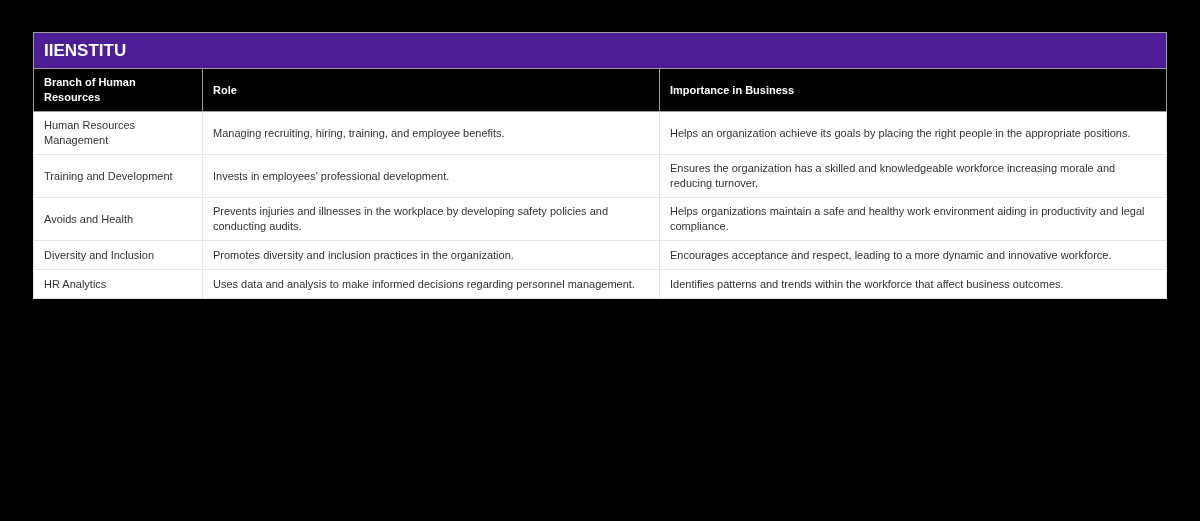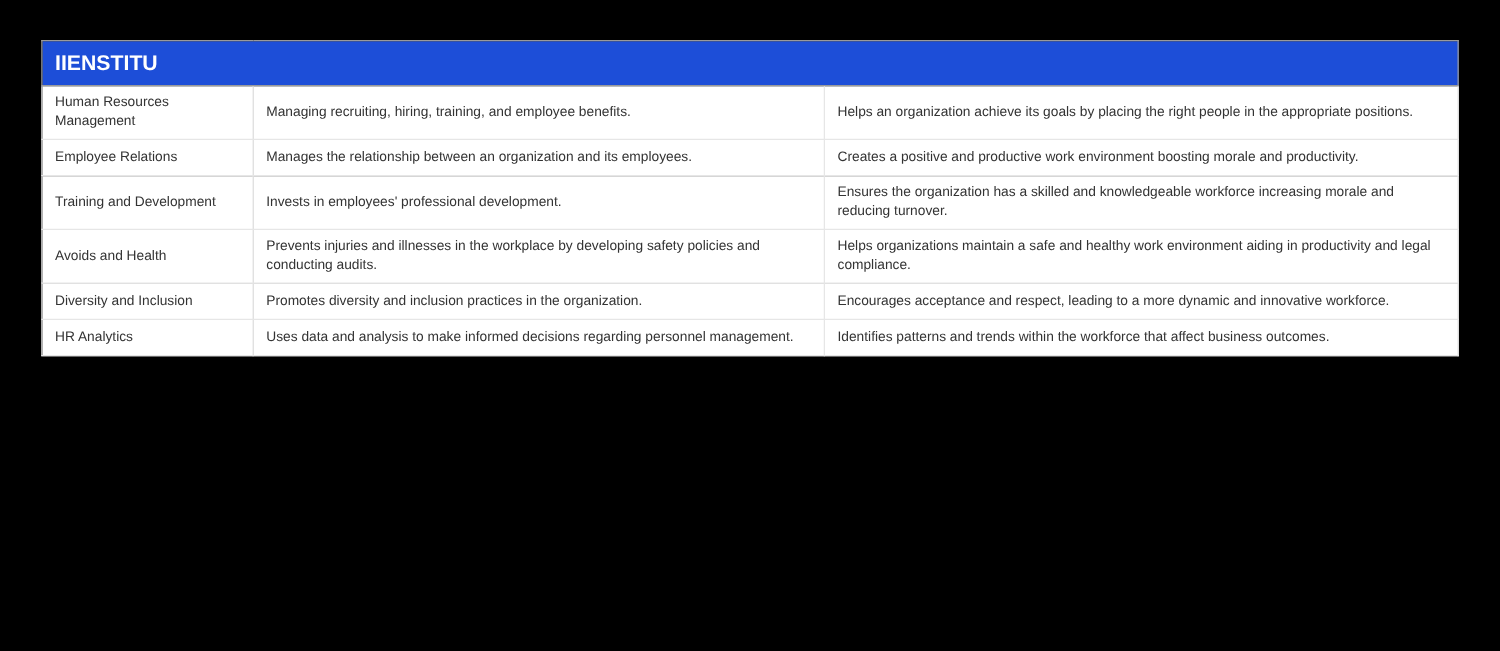--- a/index.html
+++ b/index.html
@@ -10,21 +10,21 @@
     .tbl-wrap {
       position: absolute; left: 33px; top: 32px; width: 1133px;
     }
     table {
       border-collapse: collapse; width: 1133px; table-layout: fixed;
     }
     th, td {
       border: 1px solid #e6e6e6; padding: 0 10px; vertical-align: middle; text-align: left;
     }
     .title-cell {
-      background: #1d4ed8; color: #fff; font-weight: bold; font-size: 17px; height: 35px;
+      background: #4c1d95; color: #fff; font-weight: bold; font-size: 17px; height: 35px;
       border: 1.5px solid #9a9a9a; padding-left: 10px;
     }
     .head-cell {
       background: #000; color: #fff; font-weight: bold; font-size: 11px; line-height: 15px;
       height: 42px; border: 1px solid #9a9a9a;
     }
     td {
       background: #fff; color: #333333; font-size: 11px; line-height: 15px;
     }
     tr.tall td { height: 42px; }
@@ -40,31 +40,31 @@
   <table>
     <colgroup>
         <col class="c1">
         <col class="c2">
         <col class="c3">
       </colgroup>
     <thead>
       <tr>
         <th class="title-cell" colspan="3">IIENSTITU</th>
       </tr>
+      <tr>
+        <th class="head-cell">Branch of Human Resources</th>
+        <th class="head-cell">Role</th>
+        <th class="head-cell">Importance in Business</th>
+      </tr>
     </thead>
     <tbody>
       <tr class="tall">
         <td>Human Resources Management</td>
         <td>Managing recruiting, hiring, training, and employee benefits.</td>
         <td>Helps an organization achieve its goals by placing the right people in the appropriate positions.</td>
-      </tr>
-      <tr class="short">
-        <td>Employee Relations</td>
-        <td>Manages the relationship between an organization and its employees.</td>
-        <td>Creates a positive and productive work environment boosting morale and productivity.</td>
       </tr>
       <tr class="tall">
         <td>Training and Development</td>
         <td>Invests in employees' professional development.</td>
         <td>Ensures the organization has a skilled and knowledgeable workforce increasing morale and reducing turnover.</td>
       </tr>
       <tr class="tall">
         <td>Avoids and Health</td>
         <td>Prevents injuries and illnesses in the workplace by developing safety policies and conducting audits.</td>
         <td>Helps organizations maintain a safe and healthy work environment aiding in productivity and legal compliance.</td>

